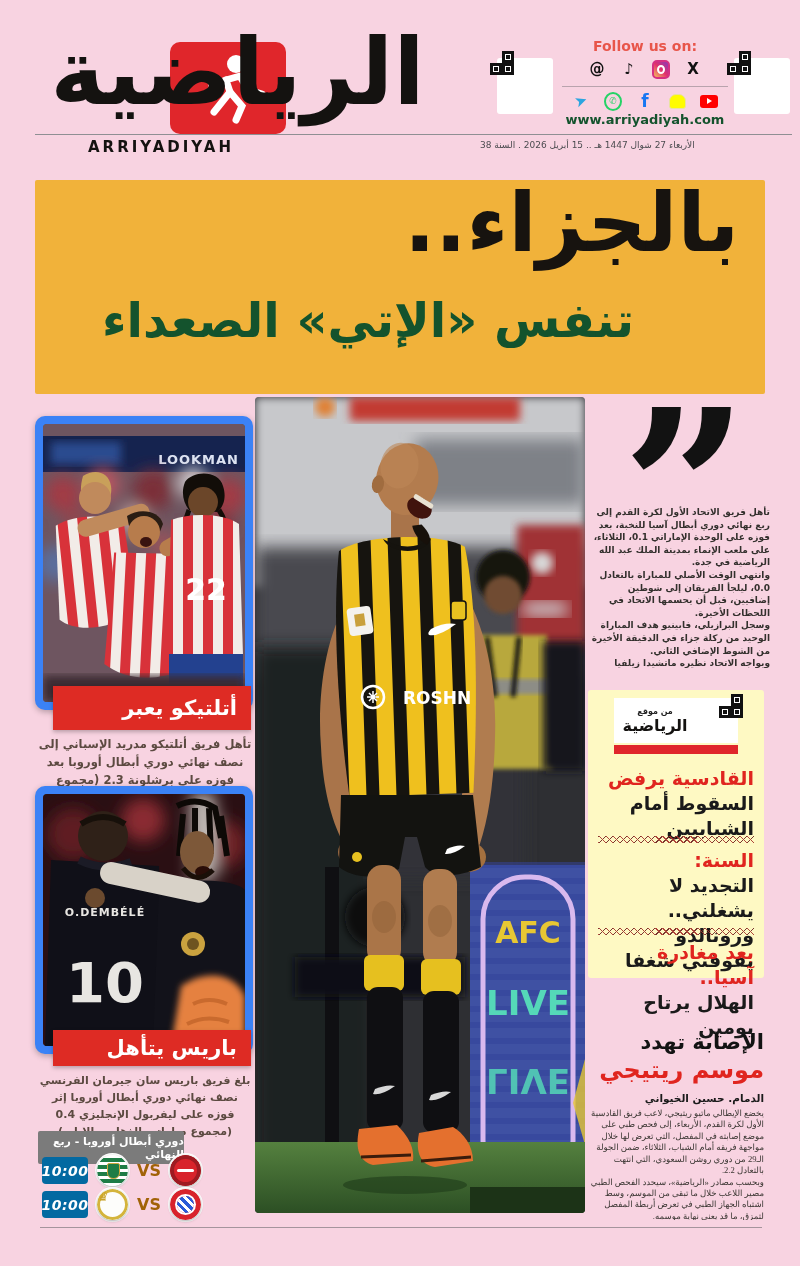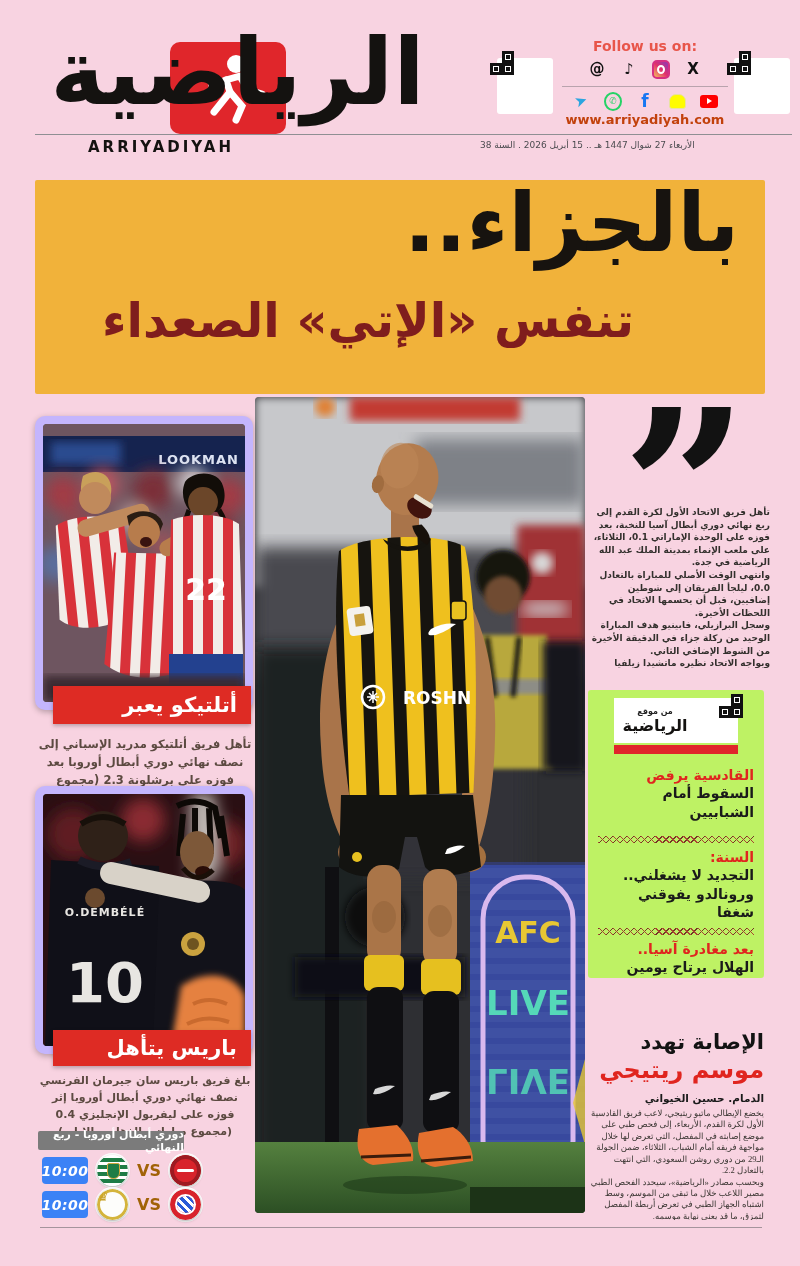--- a/index.html
+++ b/index.html
@@ -25,66 +25,66 @@
   .sicon{width:18px;height:18px;display:flex;align-items:center;justify-content:center;
          font-size:15px;font-weight:800;color:#111;}
   .ig{width:15px;height:15px;border:2px solid #d63083;border-radius:5px;position:relative;background:linear-gradient(45deg,#f5c15c,#e1306c,#8a3ab9);}
   .ig i{position:absolute;inset:3px;border:2px solid #fff;border-radius:50%;}
   .tg{color:#2ca5e0;transform:rotate(-20deg);}
   .wa{width:15px;height:15px;border:2px solid #25d366;border-radius:50%;color:#25d366;font-size:9px;display:flex;align-items:center;justify-content:center;font-weight:900;}
   .fb{color:#1877f2;font-size:17px;}
   .sc{width:15px;height:13px;background:#fffc00;border:1.5px solid #e8e2a0;border-radius:7px 7px 3px 3px;}
   .yt{width:19px;height:13px;background:#ff0000;border-radius:3px;display:flex;align-items:center;justify-content:center;}
   .yt i{width:0;height:0;border-left:5px solid #fff;border-top:3.5px solid transparent;border-bottom:3.5px solid transparent;display:block;}
-  .weburl{left:560px;top:112px;width:170px;text-align:center;color:#c2410c;font-weight:800;font-size:13px;}
+  .weburl{left:560px;top:112px;width:170px;text-align:center;color:#14532d;font-weight:800;font-size:13px;}
   .dateline{left:480px;top:140px;width:312px;text-align:left;direction:rtl;font-size:9px;color:#4c4c50;}
 
   
   .banner{left:35px;top:180px;width:730px;height:214px;background:#f1b23a;border-radius:2px;}
   .h1a{position:absolute;right:26px;top:-8px;font-size:82px;font-weight:900;color:#17130f;direction:rtl;line-height:1.25;}
   .h1b{position:absolute;left:0;right:0;top:112px;text-align:center;transform:translateX(-32px);
-       font-size:48px;font-weight:600;color:#7f1d1d;direction:rtl;}
+       font-size:48px;font-weight:600;color:#14532d;direction:rtl;}
 
   
-  .pframe{background:#c4b5fd;border-radius:10px;box-shadow:0 2px 6px rgba(0,0,0,.28);padding:8px;box-sizing:border-box;}
+  .pframe{background:#3b82f6;border-radius:10px;box-shadow:0 2px 6px rgba(0,0,0,.28);padding:8px;box-sizing:border-box;}
   .ph{width:100%;height:100%;border-radius:4px;overflow:hidden;position:relative;background:#555;}
   .redlabel{background:#de2b24;color:#fff;font-weight:800;font-size:21px;direction:rtl;
             display:flex;align-items:center;justify-content:flex-start;padding:0 14px;box-sizing:border-box;
             box-shadow:0 2px 4px rgba(0,0,0,.25);}
   .caption{color:#5c4a41;font-size:11.5px;font-weight:700;direction:rtl;text-align:center;line-height:1.55;}
 
   .fix-head{background:#7b7b7b;color:#fff;font-size:11px;font-weight:700;direction:rtl;
             display:flex;align-items:center;justify-content:center;border-radius:2px;}
   .mrow{display:flex;align-items:center;gap:9px;}
-  .timebox{background:#3b82f6;color:#fff;font-weight:800;font-style:italic;font-size:14px;
+  .timebox{background:#0369a1;color:#fff;font-weight:800;font-style:italic;font-size:14px;
            border-radius:4px;width:46px;height:27px;display:flex;align-items:center;justify-content:center;letter-spacing:.5px;}
   .vs{color:#a16207;font-weight:900;font-size:16px;}
   .badge{position:relative;width:31px;height:31px;border-radius:50%;background:#fff;
          box-shadow:0 1px 3px rgba(0,0,0,.35),0 0 0 2px #fff;overflow:hidden;}
   .badge .b-in{position:absolute;inset:0;border-radius:50%;display:block;}
   .b-sporting{background:repeating-linear-gradient(180deg,#fff 0 3px,#1e7d46 3px 7px);}
   .b-sporting i{position:absolute;left:10px;top:8px;width:11px;height:14px;background:#1e7d46;border:1px solid #cfa73c;border-radius:2px 2px 6px 6px;display:block;}
   .b-arsenal{background:#d8232b;box-shadow:inset 0 0 0 4px #9d1b22;}
   .b-arsenal i{position:absolute;left:7px;top:14px;width:17px;height:3px;background:#fff;border-radius:2px;display:block;}
   .b-real{background:#fdfdfb;box-shadow:inset 0 0 0 3px #d4b43c;color:#c9a227;font-size:13px;display:flex;align-items:center;justify-content:center;font-weight:900;}
   .b-bayern{background:#d8232b;}
   .b-bayern i{position:absolute;left:7px;top:7px;width:17px;height:17px;border-radius:50%;display:block;
               background:repeating-linear-gradient(45deg,#2a5bd7 0 3px,#fff 3px 6px);box-shadow:0 0 0 2px #fff;}
 
   
   .qmark{font-family:"DejaVu Serif",serif;font-size:220px;font-weight:900;color:#121212;line-height:.8;}
   .qtext{font-size:9px;font-weight:600;line-height:1.4;color:#33302d;direction:rtl;text-align:right;white-space:pre-line;}
-  .graycard{background:#bef264;border-radius:3px;}
+  .graycard{background:#fef9c3;border-radius:3px;}
   .sitebox{background:#fff;display:flex;align-items:center;gap:6px;padding:4px;box-sizing:border-box;direction:rtl;}
   .sqr{width:36px;height:36px;}
   .sqr .qin{background-size:4px 4px;}
   .promo-k{font-size:8px;font-weight:700;color:#222;direction:rtl;text-align:center;}
   .promo-logo{font-size:16px;font-weight:900;color:#141210;direction:rtl;text-align:center;position:relative;}
   .redbar{background:#e0262b;}
-  .hl{direction:rtl;text-align:right;font-weight:900;font-size:14px;line-height:1.32;color:#1a1a1a;}
+  .hl{direction:rtl;text-align:right;font-weight:900;font-size:19px;line-height:1.32;color:#1a1a1a;}
   .hl .kick{color:#e0251f;display:block;}
   .hl-div{height:7px;background-image:repeating-linear-gradient(45deg,#a8322c 0 1px,transparent 1px 5px),
           repeating-linear-gradient(135deg,#6b2220 0 1px,transparent 1px 5px);opacity:.9;}
   .art-t1{font-size:21px;font-weight:900;color:#131313;direction:rtl;text-align:right;}
   .art-t2{font-size:24px;font-weight:900;color:#e0251f;direction:rtl;text-align:right;}
   .byline{font-size:10.5px;font-weight:800;color:#1a1a1a;direction:rtl;text-align:right;}
   .art-body{font-family:"Liberation Serif","DejaVu Serif",serif;font-size:8.6px;line-height:1.33;color:#3a3632;
             direction:rtl;text-align:right;white-space:pre-line;overflow:hidden;}
   .botrule{height:1px;background:#a5949c;}
 </style>
@@ -322,21 +322,21 @@
         <path d="M142 58 C150 46 176 46 180 62 C184 74 180 84 174 88 L146 86 C140 78 138 68 142 58 Z" fill="#120d08"></path>
         <path d="M146 86 q-6 14 -2 24 M176 86 q8 12 6 24" stroke="#120d08" stroke-width="5" fill="none"></path>
         <circle cx="160" cy="78" r="15" fill="#6b4629"></circle>
         <path d="M128 96 C150 88 182 90 196 100 L200 232 C170 248 138 246 124 232 Z" fill="url(#atm)"></path>
         <text x="163" y="176" text-anchor="middle" font-size="30" font-weight="900" fill="#ffffff" font-family="DejaVu Sans, sans-serif">22</text>
         <rect x="126" y="230" width="74" height="48" fill="#23418f"></rect>
         <rect x="0" y="252" width="202" height="26" fill="#3a2b30" filter="url(#ab4)"></rect>
       </svg>
     </div>
   </div>
-  <div class="abs redlabel" style="left:53px;top:686px;width:198px;height:38px;">
+  <div class="abs redlabel" style="left:53px;top:686px;width:198px;height:44px;">
     <span>أتلتيكو يعبر</span>
   </div>
   <div class="abs caption" style="left:38px;top:736px;width:214px;">تأهل فريق أتلتيكو مدريد الإسباني إلى نصف نهائي دوري أبطال أوروبا بعد فوزه على برشلونة 2.3 (مجموع مباراتي الذهاب والإياب)</div>
 
   <div class="abs pframe" style="left:35px;top:786px;width:218px;height:268px;">
     <div class="ph">
       <svg width="202" height="252" viewBox="0 0 202 252">
         <defs>
             <filter id="pb8">
               <feGaussianBlur stdDeviation="8"></feGaussianBlur>
@@ -377,21 +377,21 @@
         <path d="M138 192 C164 174 192 180 202 202 L202 252 L128 252 Z" fill="#e5813f" filter="url(#pb3)"></path>
         <path d="M150 210 q16 -8 34 0 M144 230 q20 -10 42 -2" stroke="#c96a2e" stroke-width="4" fill="none"></path>
       </svg>
     </div>
   </div>
   <div class="abs redlabel" style="left:53px;top:1030px;width:198px;height:36px;text-align:center;">
     <span>باريس يتأهل</span>
   </div>
   <div class="abs caption" style="left:38px;top:1072px;width:214px;font-size:11px;">بلغ فريق باريس سان جيرمان الفرنسي نصف نهائي دوري أبطال أوروبا إثر فوزه على ليفربول الإنجليزي 0.4 (مجموع مباراتي الذهاب والإياب)</div>
 
-  <div class="abs fix-head" style="left:38px;top:1131px;width:146px;height:19px;">دوري أبطال أوروبا - ربع النهائي</div>
+  <div class="abs fix-head" style="left:38px;top:1131px;width:146px;height:33px;">دوري أبطال أوروبا - ربع النهائي</div>
 
   <div class="abs mrow" style="left:42px;top:1155px;">
     <span class="timebox">10:00</span>
     <span class="badge">
         <span class="b-in b-sporting">
           <i></i>
         </span>
       </span>
     <span class="vs">VS</span>
     <span class="badge">

